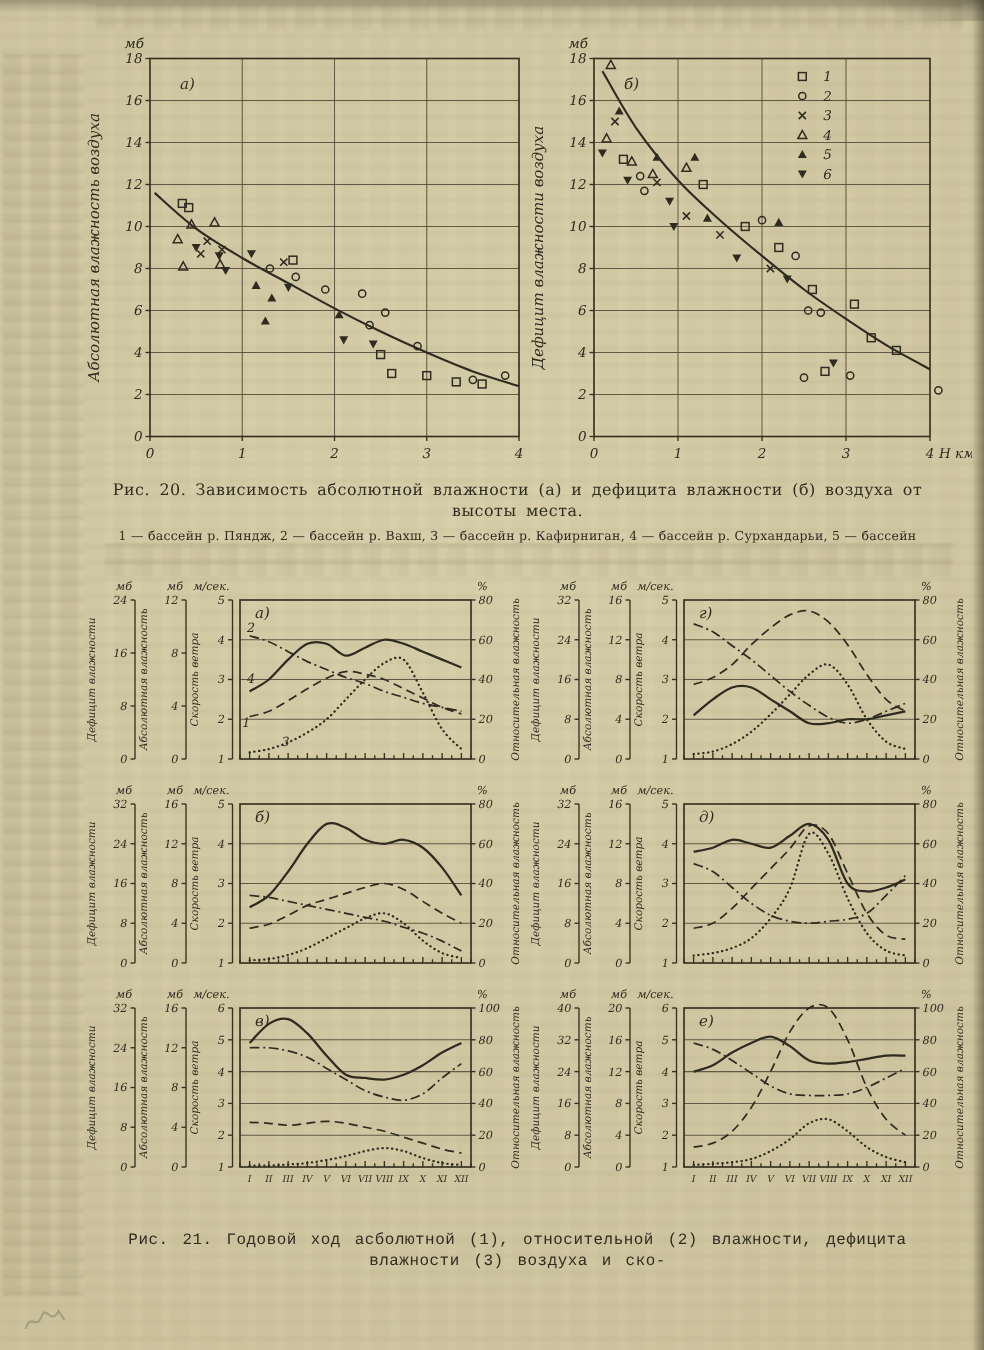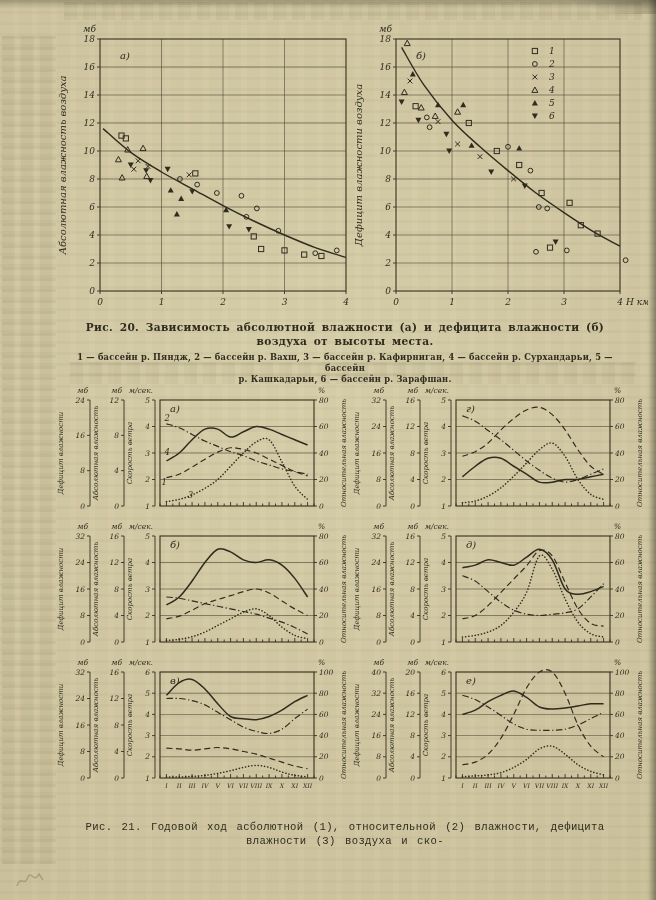--- a/index.html
+++ b/index.html
@@ -15,21 +15,21 @@
   .bleed{position:absolute;pointer-events:none;
     background-image:
       repeating-linear-gradient(180deg, rgba(88,76,44,.14) 0 3px, rgba(0,0,0,0) 3px 11px),
       repeating-linear-gradient(90deg, rgba(88,76,44,.10) 0 13px, rgba(0,0,0,0) 13px 19px);
     filter:blur(.7px);}
   .bleed-page{inset:0;opacity:.26;}
   .bleed-strong{opacity:.55;}
   .fig20{position:absolute;left:56px;top:22px;width:592px;height:296px;display:flex;z-index:2;}
   .fig20 svg{width:296px;height:296px;display:block;}
   .caption{position:absolute;left:62px;width:566px;z-index:2;}
-  .cap20{top:320px;font-weight:bold;}
+  .cap20{top:320px;}
   .cap21{top:820px;}
   .cap-main{margin:0 0 3px 0;font-size:10.6px;line-height:1.35;text-align:center;
     letter-spacing:.35px;word-spacing:2.5px;}
   .cap-sub{margin:0;font-size:8.3px;line-height:1.35;text-align:center;letter-spacing:.2px;}
   .fig21{position:absolute;left:56px;top:384px;width:592px;z-index:2;
     display:grid;grid-template-columns:296px 296px;grid-auto-rows:auto;row-gap:6px;}
   .fig21 svg{width:296px;display:block;}
   .fig21 svg.row12{height:130px;}
   .fig21 svg.row3{height:148px;}
   .pencil{position:absolute;left:14px;top:866px;z-index:2;opacity:.45;}
@@ -247,21 +247,20 @@
         <path d="M182.88 77 L185.88 82.4 L179.88 82.4 Z" class="mkf"></path>
         <text x="196.88" y="83" class="num">5</text>
         <path d="M182.88 96 L185.88 90.6 L179.88 90.6 Z" class="mkf"></path>
         <text x="196.88" y="96" class="num">6</text>
       </svg>
   </section>
 
   <div class="caption cap20">
     <p class="cap-main">Рис. 20. Зависимость абсолютной влажности (а) и дефицита влажности (б) воздуха от высоты места.</p>
     <p class="cap-sub">1 — бассейн р. Пяндж, 2 — бассейн р. Вахш, 3 — бассейн р. Кафирниган, 4 — бассейн р. Сурхандарьи, 5 — бассейн</p>
-    <p class="cap-sub">р. Кашкадарьи, 6 — бассейн р. Зарафшан.</p>
   </div>
 
   <section class="fig21">
     <svg class="row12" viewBox="0 0 296 130">
         <line x1="34" y1="16" x2="34" y2="122" class="ax"></line>
         <line x1="31" y1="122" x2="34" y2="122" class="ax"></line>
         <text x="29" y="124.6" text-anchor="end" class="snum">0</text>
         <line x1="31" y1="86.66666666666667" x2="34" y2="86.66666666666667" class="ax"></line>
         <text x="29" y="89.26666666666667" text-anchor="end" class="snum">8</text>
         <line x1="31" y1="51.33333333333334" x2="34" y2="51.33333333333334" class="ax"></line>

